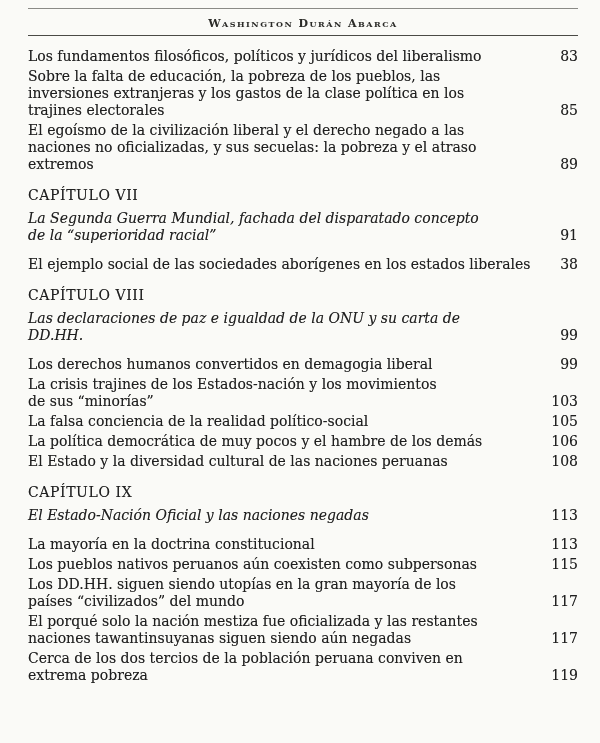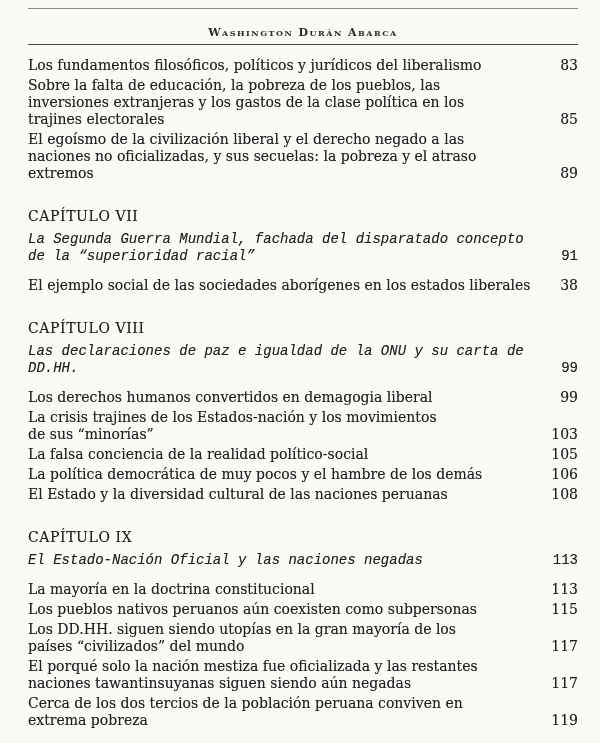--- a/index.html
+++ b/index.html
@@ -16,21 +16,21 @@
     background: #fafaf7;
     box-sizing: border-box;
     padding: 8px 22px 0 28px;
     overflow: hidden;
     color: #1f1f1f;
   }
   .running-header {
     border-top: 1px solid #8a8a86;
     border-bottom: 1.5px solid #4a4a46;
     text-align: center;
-    padding: 12px 0 4px 0;
+    padding: 3px 0 4px 0;
     margin-bottom: 12px;
   }
   .author {
     font-variant: small-caps;
     font-weight: bold;
     font-size: 11px;
     letter-spacing: 1.5px;
     color: #2b2b28;
   }
   .toc-list {
@@ -47,28 +47,27 @@
     white-space: pre-line;
     text-shadow: 0 0 0.4px rgba(30,30,30,0.45);
   }
   .toc-page {
     width: 36px;
     text-align: right;
     white-space: nowrap;
     text-shadow: 0 0 0.4px rgba(30,30,30,0.45);
   }
   .chapter-heading {
-    margin-top: 26px;
+    margin-top: 14px;
     margin-bottom: 6px;
     letter-spacing: 0.6px;
     text-shadow: 0 0 0.4px rgba(30,30,30,0.45);
   }
   .chapter-title {
     margin-bottom: 12px;
-    font-family: Liberation Mono, monospace;
   }
   .chapter-title .toc-text {
     font-style: italic;
   }
 </style>
 </head>
 <body>
 
 <div class="page">
   <div class="running-header">

